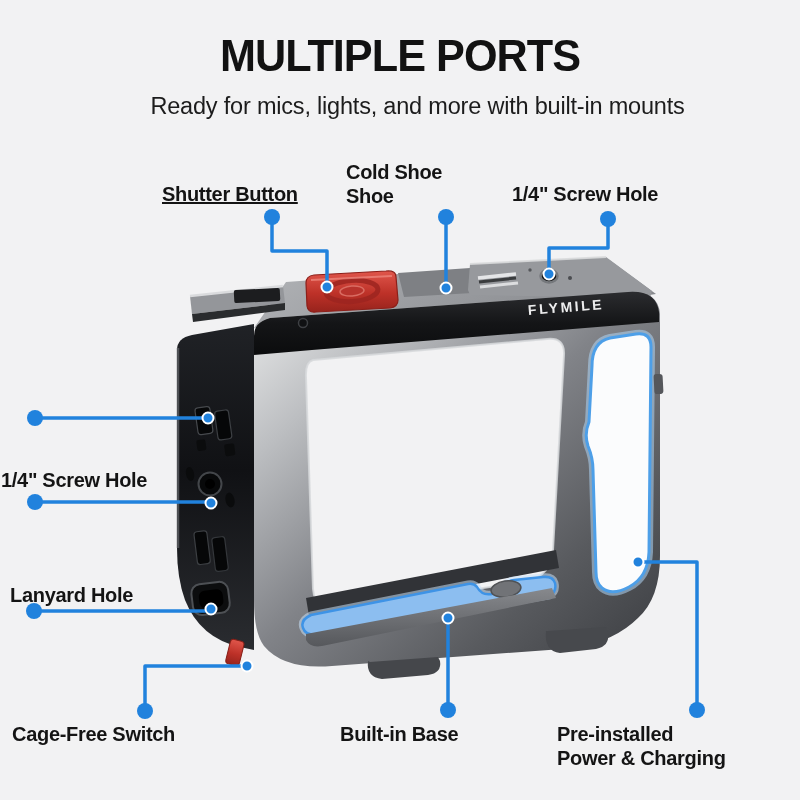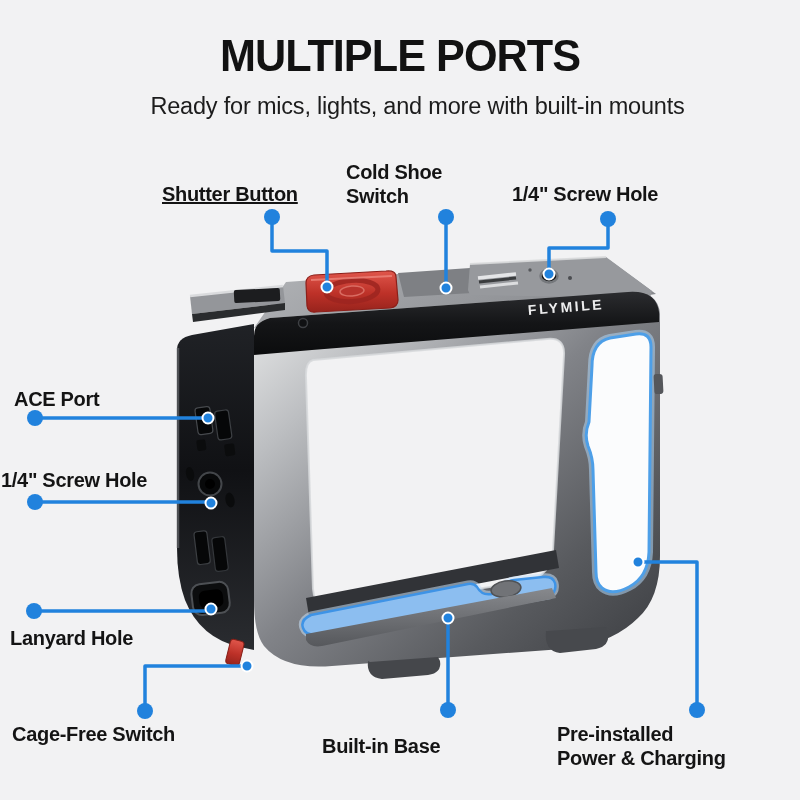--- a/index.html
+++ b/index.html
@@ -187,34 +187,33 @@
     </g>
   </svg>
 
   <div class="title">MULTIPLE PORTS</div>
   <div class="subtitle">Ready for mics, lights, and more with built-in mounts</div>
 
   <div class="callout" style="left:162px;top:182px;width:220px;text-decoration:underline;">Shutter Button</div>
 
   <div class="callout" style="left:346px;top:160px;width:200px;">
     <div>Cold Shoe</div>
-    <div>Switch</div>
+    <div>Shoe</div>
   </div>
 
   <div class="callout" style="left:512px;top:182px;width:220px;">1/4" Screw Hole</div>
 
-  <div class="callout" style="left:14px;top:387px;width:180px;">ACE Port</div>
 
   <div class="callout" style="left:1px;top:468px;width:220px;">1/4" Screw Hole</div>
 
-  <div class="callout" style="left:10px;top:583px;width:200px;margin-top:43px;">Lanyard Hole</div>
+  <div class="callout" style="left:10px;top:583px;width:200px;">Lanyard Hole</div>
 
   <div class="callout" style="left:12px;top:722px;width:260px;">Cage-Free Switch</div>
 
-  <div class="callout" style="left:322px;top:722px;width:260px;margin-top:12px;">
+  <div class="callout" style="left:340px;top:722px;width:260px;">
     <div>Built-in Base</div>
   </div>
 
   <div class="callout" style="left:557px;top:722px;width:280px;">
     <div>Pre-installed</div>
     <div>Power &amp; Charging</div>
   </div>
 
 </div>
 

